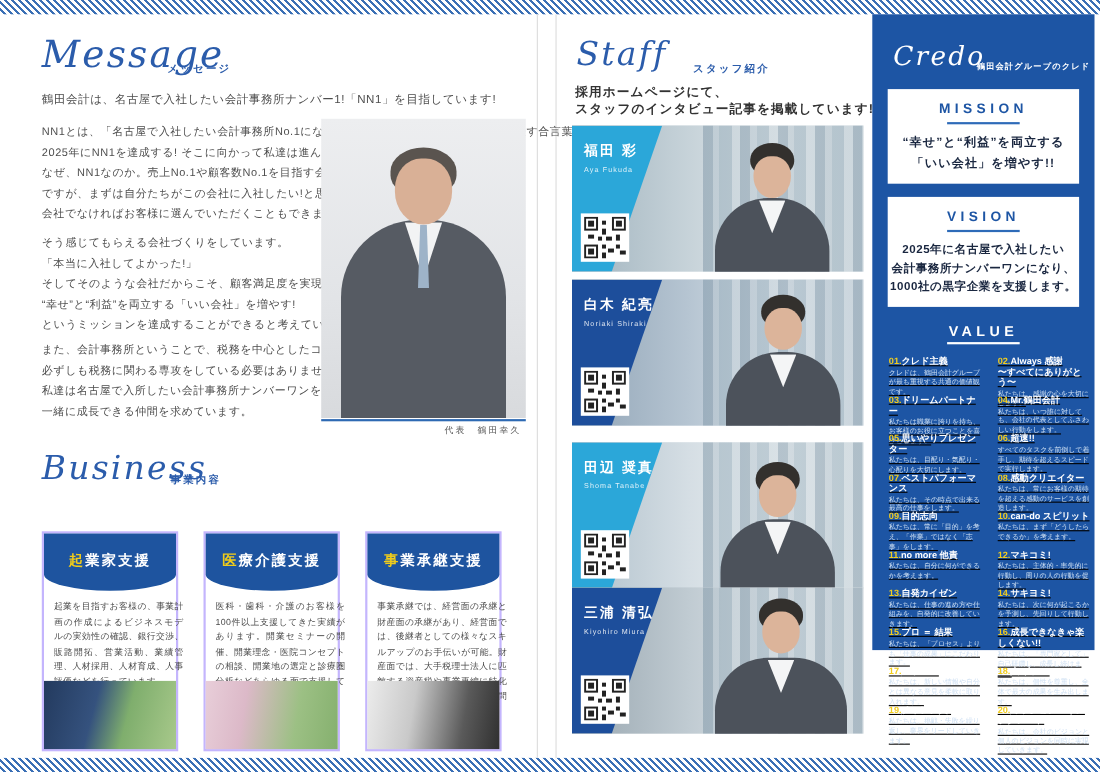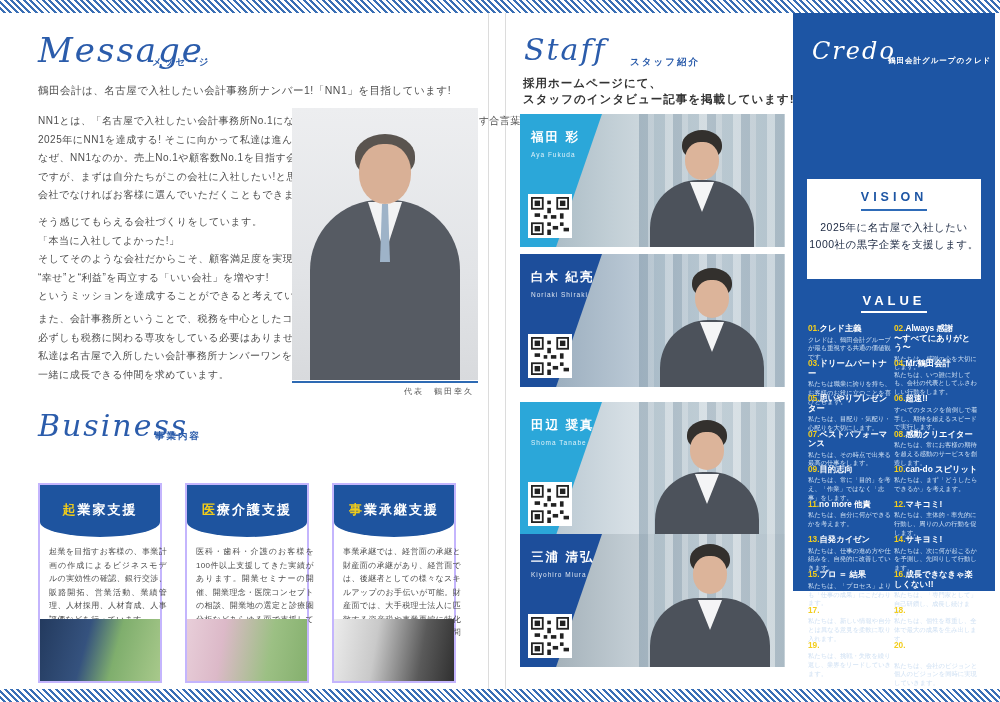--- a/index.html
+++ b/index.html
@@ -61,24 +61,24 @@
   .qr{position:absolute;left:8px;top:80px;width:44px;height:44px;background:#fff;padding:3px;box-sizing:border-box;}
   .qr svg{width:100%;height:100%;display:block;}
   
   .credo-col{left:793px;top:13px;width:202px;height:578px;background:#1d55a4;}
   .credo-script{position:absolute;left:19px;top:24px;font-size:24px;color:#ffffff;font-family:"DejaVu Serif","Liberation Serif",serif;font-style:italic;letter-spacing:2px;}
   .credo-label{position:absolute;left:95px;top:43px;font-size:7.5px;color:#ffffff;font-weight:bold;letter-spacing:1px;white-space:nowrap;}
   .white-box{position:absolute;left:14px;width:174px;background:#ffffff;text-align:center;}
   .box-title{font-size:12.5px;font-weight:bold;color:#1d55a4;letter-spacing:4px;margin-top:11px;}
   .box-rule{width:66px;height:1.5px;background:#2e6bb8;margin:5px auto 8px auto;}
   .mission-line{font-size:11px;font-weight:bold;color:#1a2740;line-height:19px;letter-spacing:1px;white-space:nowrap;}
-  .vision-line{font-size:10.5px;font-weight:normal;color:#1a2740;line-height:17px;letter-spacing:0.5px;white-space:nowrap;}
+  .vision-line{font-size:10.5px;font-weight:bold;color:#1a2740;line-height:17px;letter-spacing:0.5px;white-space:nowrap;}
   .value-title{position:absolute;left:0;top:280px;width:100%;text-align:center;color:#fff;font-size:13px;font-weight:bold;letter-spacing:4px;}
   .value-rule{position:absolute;left:68px;top:298px;width:66px;height:1.5px;background:#ffffff;}
-  .value-grid{position:absolute;left:15px;top:311px;width:176px;display:grid;grid-template-columns:85px 85px;column-gap:1px;grid-auto-rows:35.2px;}
+  .value-grid{position:absolute;left:15px;top:311px;width:176px;display:grid;grid-template-columns:85px 85px;column-gap:14px;grid-auto-rows:35.2px;text-decoration:underline;}
   .vitem{overflow:visible;}
   .vtitle{font-size:8.3px;font-weight:bold;line-height:9.5px;}
   .vnum{color:#f2cd1e;}
   .vname{color:#ffffff;white-space:pre-line;}
   .vbody{margin-top:2px;font-size:6.3px;line-height:8.8px;color:#cfe0f3;}
 </style>
 </head>
 <body>
 
 <div class="abs stripe-band" style="top:0;"></div>
@@ -316,25 +316,32 @@
           <rect x="2" y="16" width="3" height="3"></rect>
         </g>
       </svg>
   </div>
 </div>
 
 <div class="abs credo-col">
   <div class="credo-script">Credo</div>
   <div class="credo-label">鶴田会計グループのクレド</div>
 
+  <div class="white-box" style="top:68px;height:86px;">
+    <div class="box-title">MISSION</div>
+    <div class="box-rule"></div>
+    <div class="mission-line">“幸せ”と“利益”を両立する</div>
+    <div class="mission-line">「いい会社」を増やす!!</div>
+  </div>
 
   <div class="white-box" style="top:166px;height:100px;">
     <div class="box-title">VISION</div>
     <div class="box-rule"></div>
     <div class="vision-line">2025年に名古屋で入社したい</div>
+    <div class="vision-line">会計事務所ナンバーワンになり、</div>
     <div class="vision-line">1000社の黒字企業を支援します。</div>
   </div>
 
   <div class="value-title">VALUE</div>
   <div class="value-rule"></div>
 
   <div class="value-grid">
     <div class="vitem">
         <div class="vtitle"><span class="vnum">01.</span><span class="vname">クレド主義</span></div>
         <div class="vbody">クレドは、鶴田会計グループが最も重視する共通の価値観です。</div>

